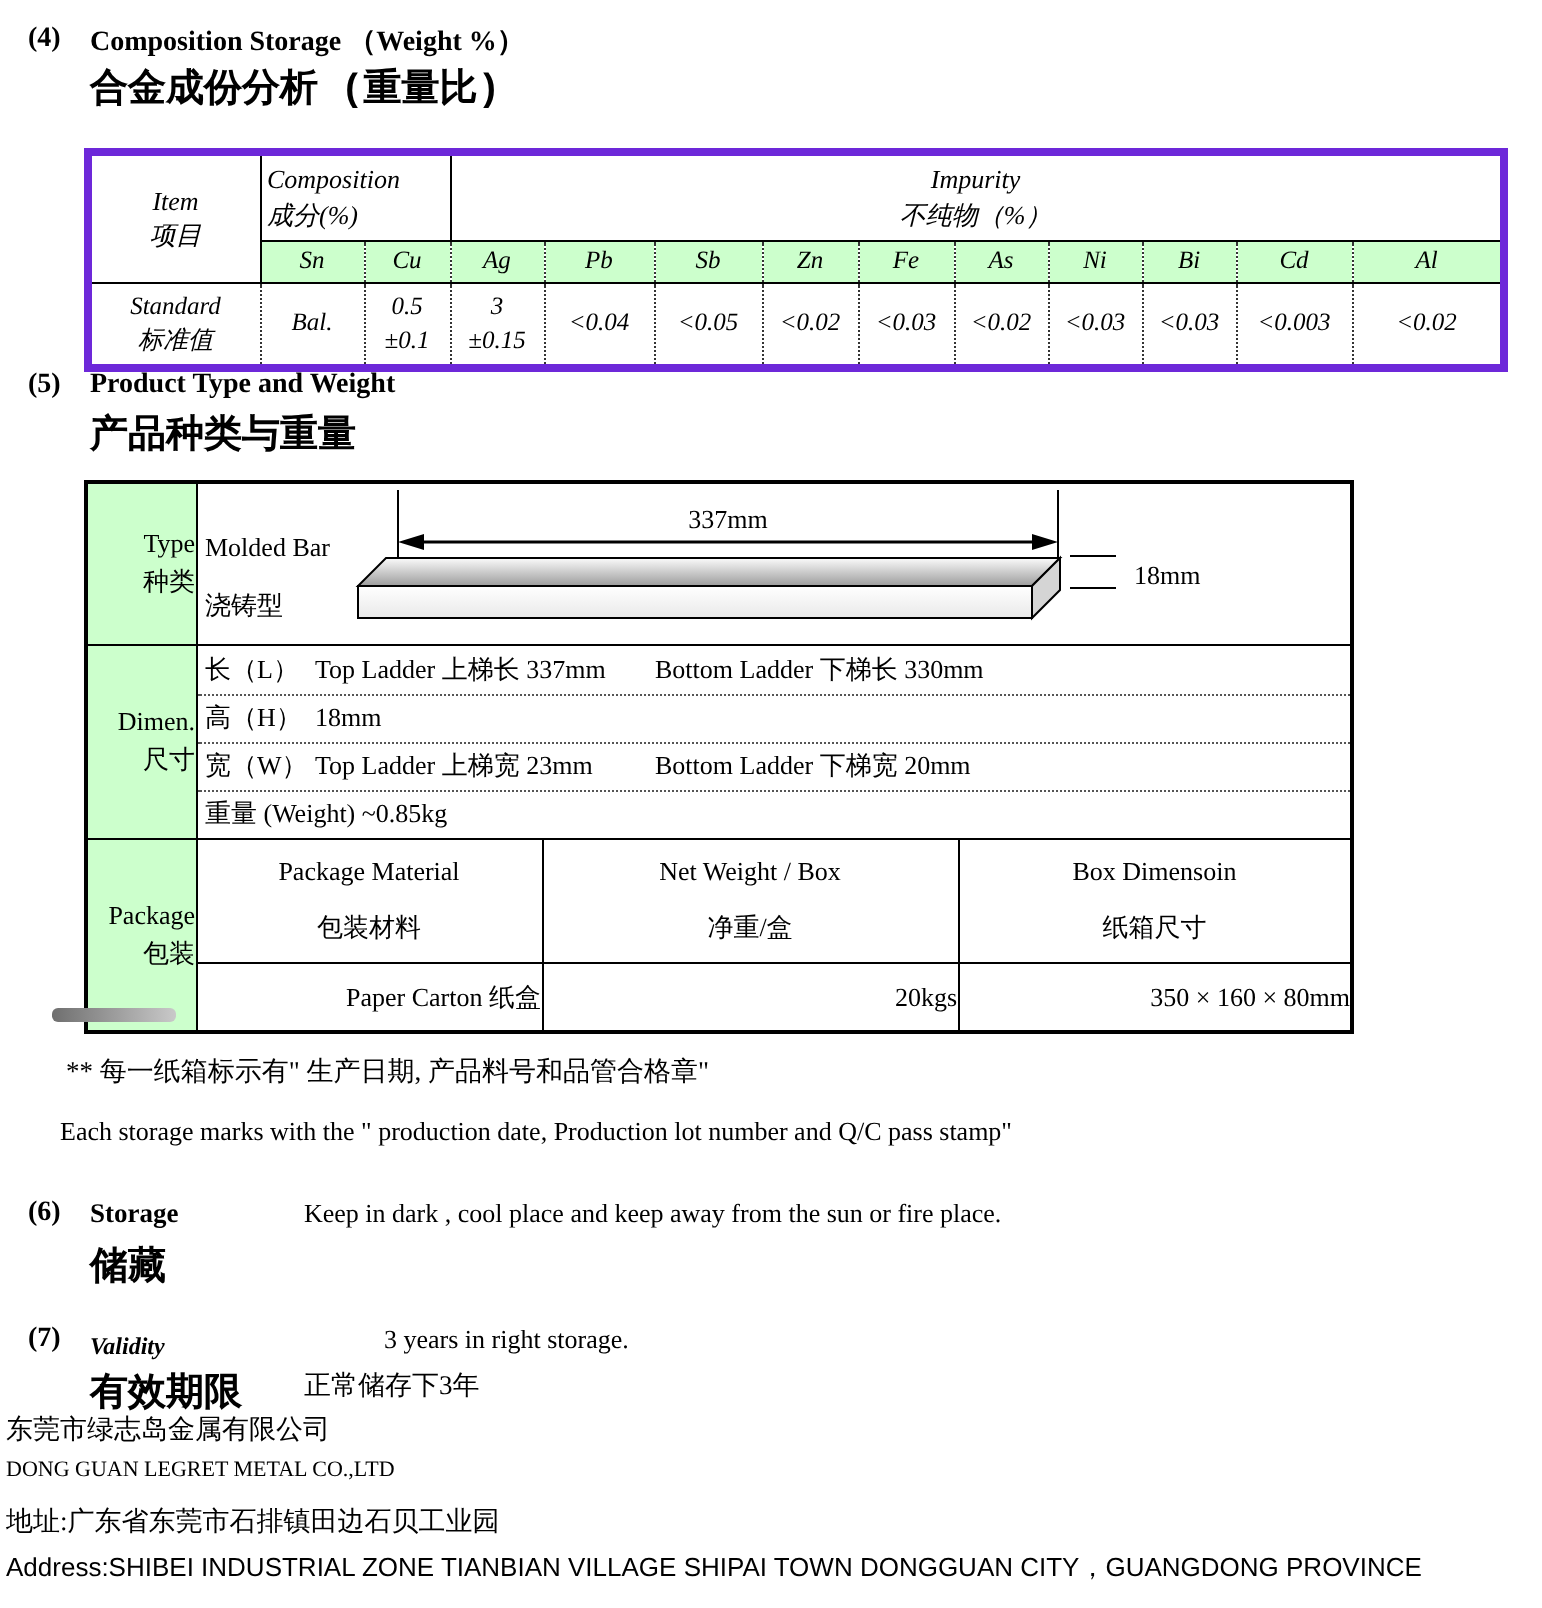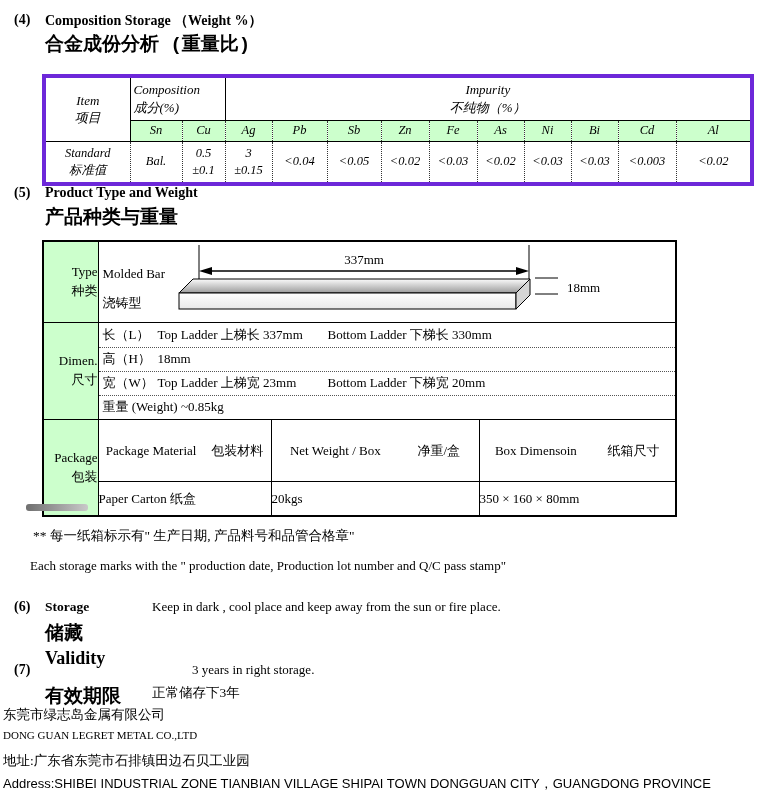--- a/index.html
+++ b/index.html
@@ -38,23 +38,23 @@
   .tv1 { position:absolute; left:4px; top:24px; }
   .tv2 { position:absolute; left:4px; top:52px; }
   .bar-svg { position:absolute; left:0; top:0; pointer-events:none; }
   .dimcell { height:96px; padding:0; }
   .drow { display:flex; align-items:center; height:23px; padding-left:4px;
           border-bottom:1px dotted #555; }
   .drow:last-child { border-bottom:none; }
   .drow .dl { width:55px; flex:0 0 auto; white-space:nowrap; }
   .drow .d1 { width:170px; flex:0 0 auto; white-space:nowrap; }
   .drow .d2 { flex:1; white-space:nowrap; }
-  .pkh { height:55px; display:flex; flex-direction:row; justify-content:space-around;
+  .pkh { height:55px; display:flex; flex-direction:column; justify-content:space-around;
          align-items:center; text-align:center; padding:3px 0; }
-  .pkv { height:33px; text-align:left; }
+  .pkv { height:33px; text-align:right; }
 
   
   .body-txt { font-size:13px; }
   .zh-txt  { font-size:13.5px; }
   .f-bold  { font-weight:normal; font-size:11px; }
   .f-sans  { font-family:"Liberation Sans", sans-serif; font-size:13px; }
   .smudge  { position:absolute; left:26px; top:504px; width:62px; height:7px;
              background:linear-gradient(to right,#6f6f6f,#c9c9c9); border-radius:3px; }
 </style>
 </head>
@@ -282,21 +282,21 @@
 
   <div class="abs zh-txt" style="left:33px; top:527px;">** 每一纸箱标示有" 生产日期, 产品料号和品管合格章"</div>
   <div class="abs body-txt" style="left:30px; top:558px;">Each storage marks with the " production date, Production lot number and Q/C pass stamp"</div>
 
   <div class="abs num" style="left:14px;  top:599px;">(6)</div>
   <div class="abs h-en" style="left:45px;  top:599px; font-size:13.5px;">Storage</div>
   <div class="abs body-txt" style="left:152px; top:599px;">Keep in dark , cool place and keep away from the sun or fire place.</div>
   <div class="abs h-zh" style="left:45px;  top:620px;">储藏</div>
 
   <div class="abs num" style="left:14px;  top:662px;">(7)</div>
-  <div class="abs h-en" style="left:45px;  top:648px; font-size:18px;">Validity</div>
+  <div class="abs h-en" style="left:45px;  top:666px; font-size:12px;font-style:italic;">Validity</div>
   <div class="abs body-txt" style="left:152px; top:662px;margin-left:40px;">3 years in right storage.</div>
   <div class="abs h-zh" style="left:45px;  top:683px;">有效期限</div>
   <div class="abs zh-txt" style="left:152px; top:684px;">正常储存下3年</div>
 
   <div class="abs zh-txt" style="left:3px; top:706px;">东莞市绿志岛金属有限公司</div>
   <div class="abs f-bold" style="left:3px; top:729px;">DONG GUAN LEGRET METAL CO.,LTD</div>
   <div class="abs zh-txt" style="left:3px; top:752px;">地址:广东省东莞市石排镇田边石贝工业园</div>
   <div class="abs f-sans" style="left:3px; top:775px;">Address:SHIBEI INDUSTRIAL ZONE  TIANBIAN VILLAGE SHIPAI TOWN DONGGUAN CITY，GUANGDONG  PROVINCE</div>
 
 </div>

